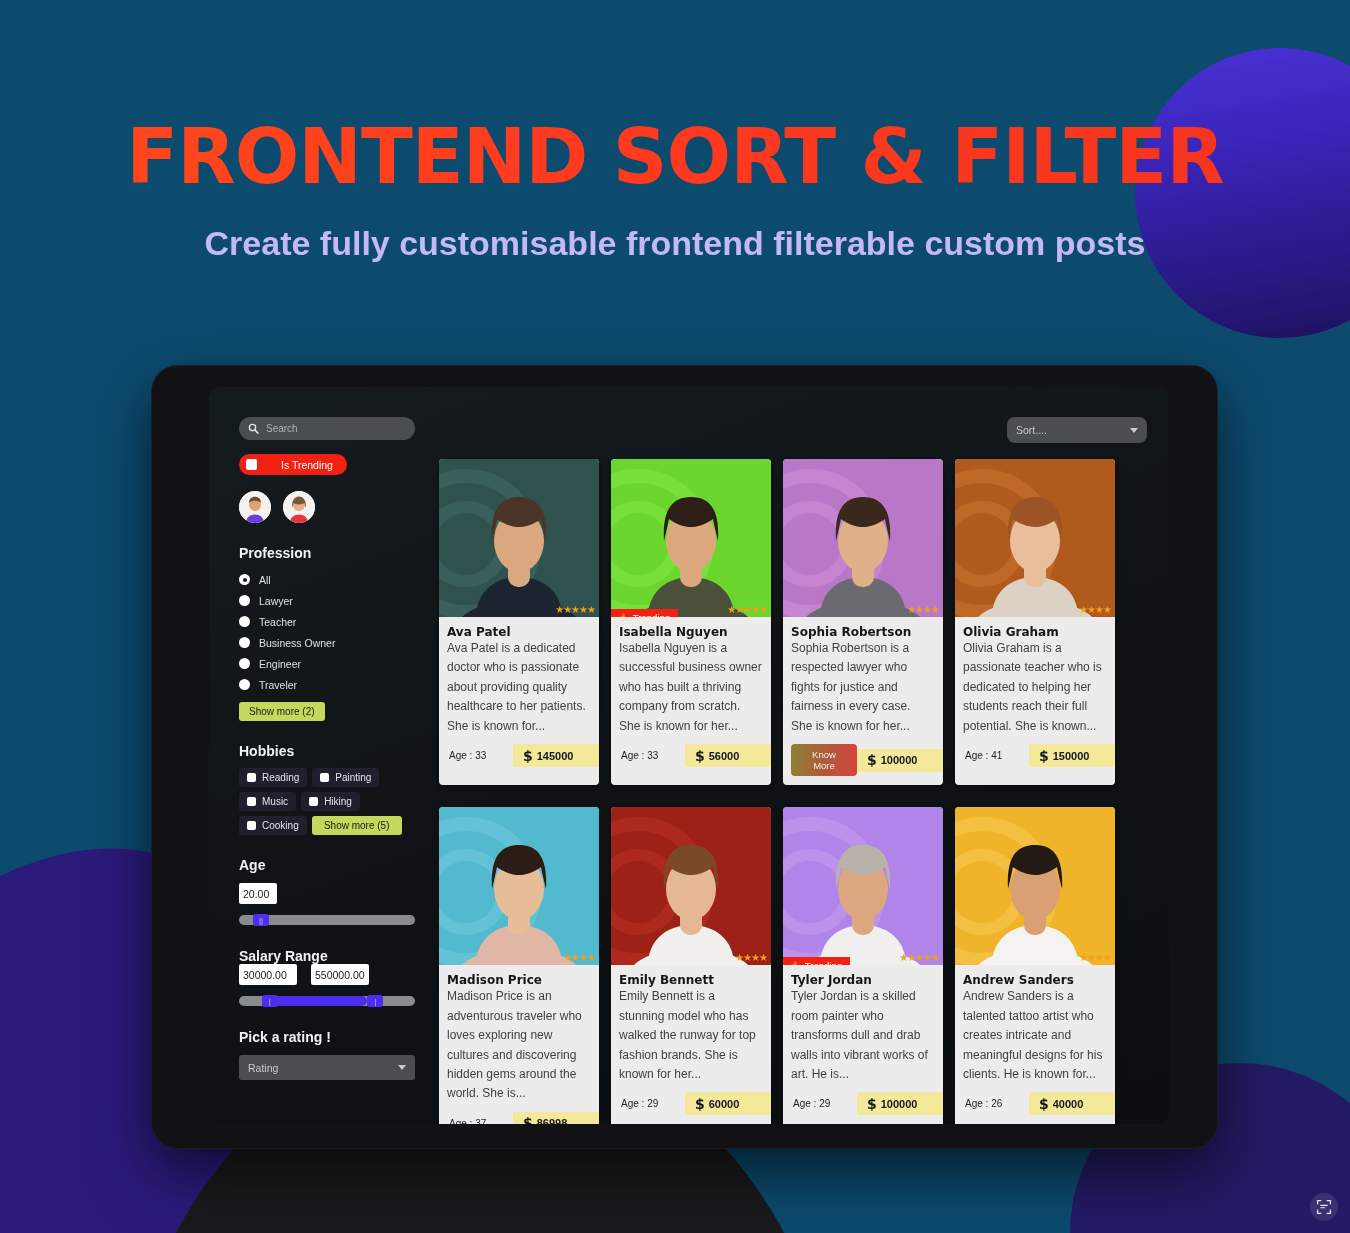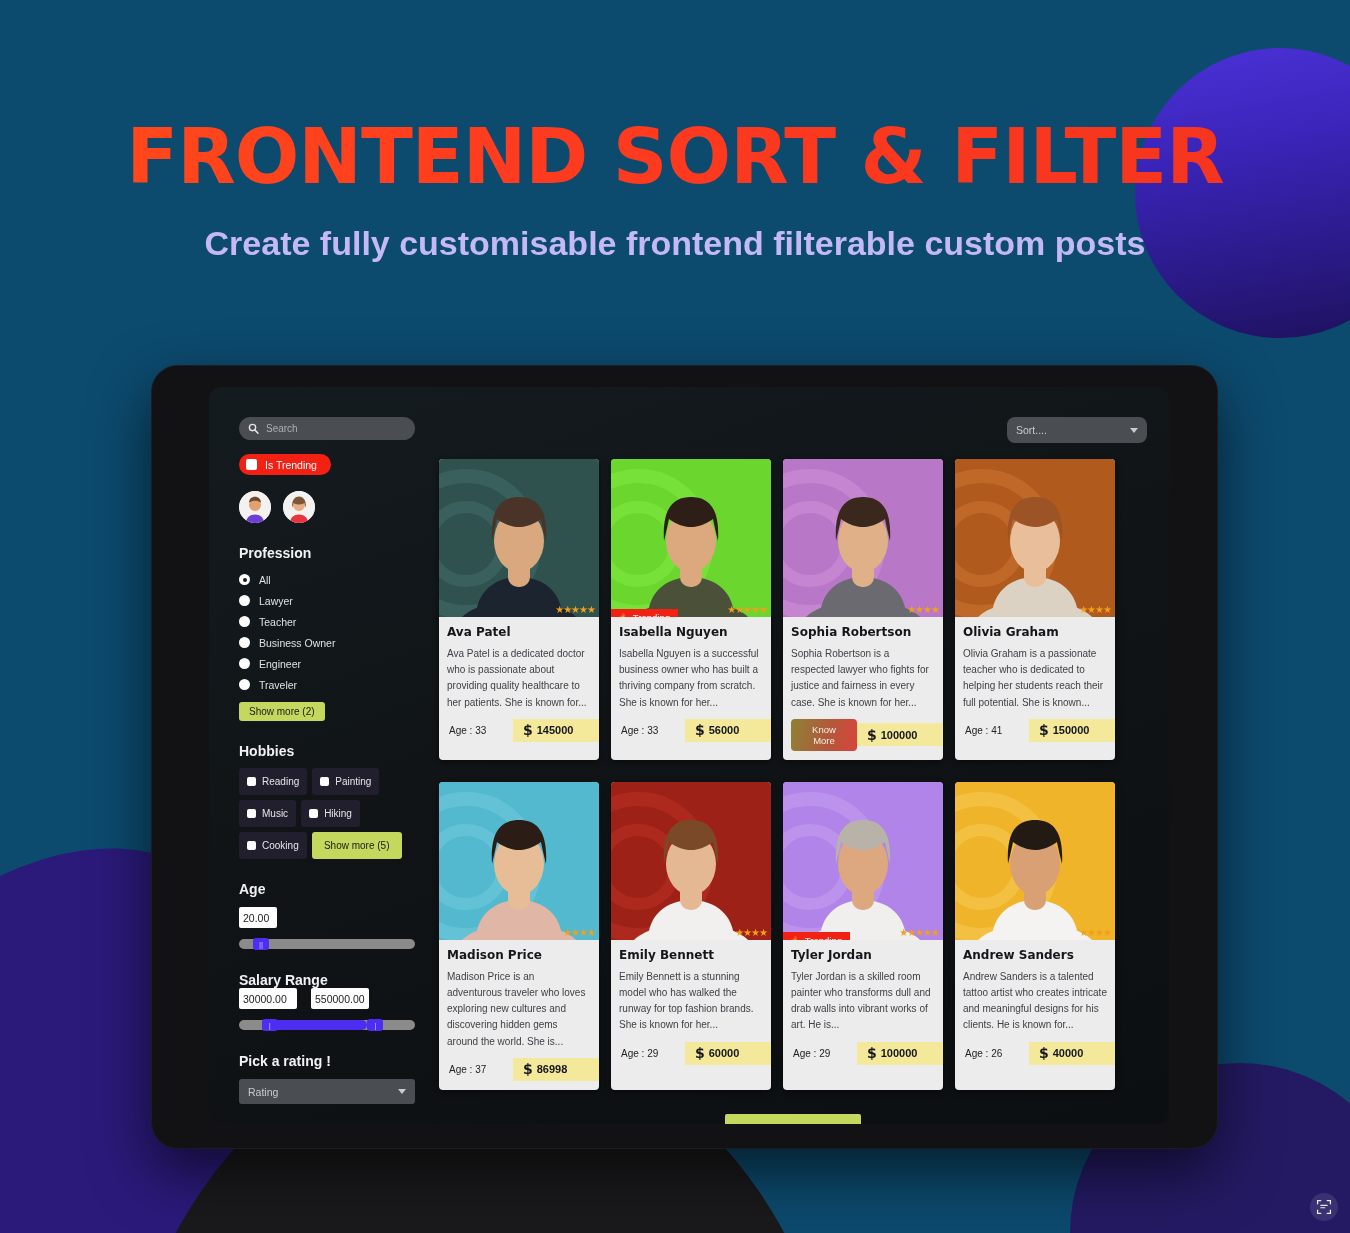--- a/index.html
+++ b/index.html
@@ -78,21 +78,21 @@
   }
   .search-box svg { flex: 0 0 auto; }
   .search-input {
     background: none; border: none; outline: none;
     color: #d8d9dc; font-size: 10px; width: 100%;
     font-family: "Liberation Sans", sans-serif;
   }
   .search-input::placeholder { color: #adb0b4; }
 
   .trending-pill {
-    margin-top: 14px; display: inline-flex; align-items: center; gap: 8px;
+    margin-top: 14px; display: inline-flex; align-items: center; gap: 24px;
     background: #f32113; border-radius: 13px; height: 21px; padding: 0 14px 0 7px;
     color: #fff; font-size: 10.5px; cursor: pointer;
   }
   .cbox { width: 11px; height: 11px; background: #fff; border-radius: 2px; display: inline-block; }
 
   .avatars { margin-top: 16px; display: flex; gap: 12px; }
   .avatar { width: 32px; height: 32px; border-radius: 50%; background: #f3f2f0; position: relative; overflow: hidden; }
 
   .section-title { margin-top: 22px; font-size: 14px; font-weight: 600; color: #f1f2f3; }
 
@@ -105,21 +105,21 @@
   .showmore {
     margin-top: 7px; display: inline-block;
     background: #c3d85c; color: #1b1b1b; font-size: 10px;
     padding: 4px 10px; border-radius: 3px; border: none; cursor: pointer;
     font-family: "Liberation Sans", sans-serif;
   }
 
   .chip-wrap { margin-top: 9px; display: flex; flex-wrap: wrap; gap: 5px 5px; }
   .chip {
     display: inline-flex; align-items: center; gap: 6px;
-    background: #211f2e; border-radius: 3px; height: 27px; padding: 0 8px;
+    background: #211f2e; border-radius: 3px; height: 19px; padding: 0 8px;
     font-size: 10px; color: #e3e5e7; cursor: pointer;
   }
   .chip .cbox { width: 9px; height: 9px; }
   .chip.green { background: #c3d85c; color: #1b1b1b; justify-content: center; min-width: 90px; }
 
   .num-field {
     background: #fff; color: #1b1b1b; font-size: 10.5px;
     border: none; border-radius: 2px; height: 21px; width: 38px; padding: 0 4px;
     font-family: "Liberation Sans", sans-serif; outline: none;
   }
@@ -161,21 +161,21 @@
   .silh { position: absolute; left: 50%; bottom: 0; transform: translateX(-50%); }
 
   .stars { position: absolute; right: 4px; bottom: 2px; font-size: 10px; color: #f29f1c; letter-spacing: -1px; z-index: 3; }
   .badge {
     position: absolute; left: 0; bottom: -9px; z-index: 4;
     background: #f32113; color: #fff; font-size: 9.5px;
     padding: 3px 8px 3px 6px; display: flex; align-items: center; gap: 4px;
   }
   .card-body { padding: 8px 8px 0; }
   .card-name { text-align: left; font-size: 12px; font-weight: bold; color: #15161a; font-family: "DejaVu Sans", sans-serif; }
-  .card-desc { margin-top: 7px; font-size: 10px; line-height: 1.62; color: #3c3f45; }
+  .card-desc { font-size: 12px; line-height: 1.62; color: #3c3f45; }
   .card-foot { display: flex; align-items: center; justify-content: space-between; margin-top: 8px; padding-bottom: 9px; }
   .age { font-size: 10px; color: #222; padding-left: 2px; }
   .price {
     background: #f4e99a; color: #15161a; font-size: 11px; font-weight: 600;
     height: 23px; display: flex; align-items: center; gap: 4px;
     padding: 0 10px; margin-right: -8px; min-width: 86px;
   }
   .price .dol { font-size: 14px; font-weight: bold; font-family: "DejaVu Sans", sans-serif; }
   .know-more {
     background: linear-gradient(100deg, #8d8236 0%, #b2593a 55%, #d8433c 100%);

